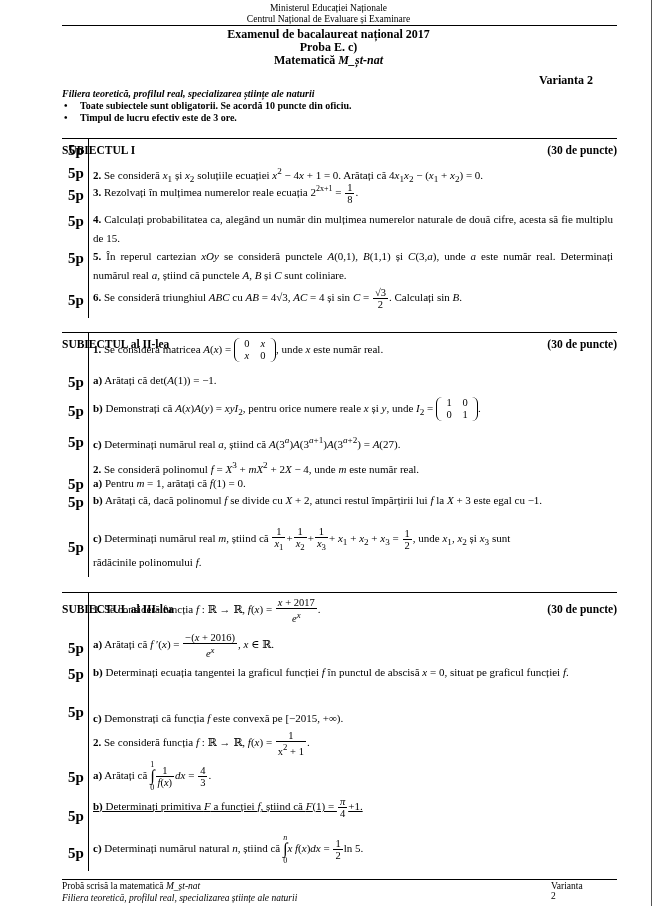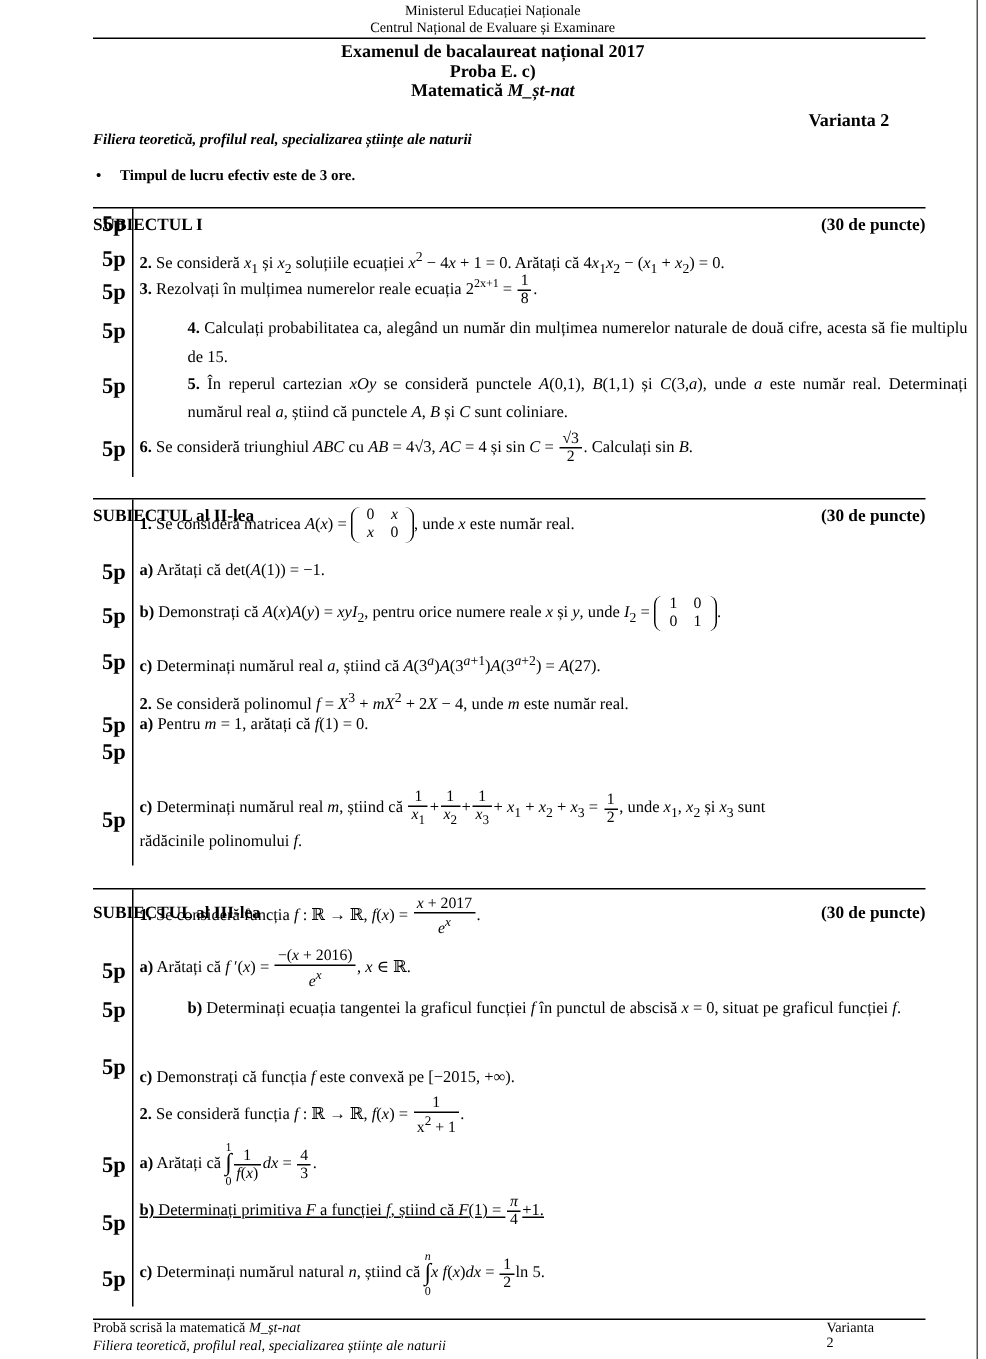--- a/index.html
+++ b/index.html
@@ -17,21 +17,21 @@
   .abs { position: absolute; white-space: nowrap; }
   .it { font-style: italic; }
   .b { font-weight: bold; }
   .fs10 { font-size: 10px; }
   .sec-head { position: absolute; left: 62px; width: 555px; font-size: 11.5px; font-weight: bold; margin-top: 20px; }
   .sec-head .pts { position: absolute; right: 0; top: 0; }
   .sec-rule { position: absolute; left: 62px; width: 555px; height: 1px; background: #000; }
   .vline { position: absolute; left: 88px; width: 1px; background: #000; }
   .pt { position: absolute; left: 68px; font-size: 15px; font-weight: bold; }
   .q { position: absolute; left: 93px; font-size: 11px; line-height: 13px; white-space: nowrap; }
-  .q.wrap { white-space: normal; width: 520px; text-align: justify; line-height: 19px; margin-left: 32px; }
+  .q.wrap { white-space: normal; width: 520px; text-align: justify; line-height: 19px; }
   .q .n { font-weight: bold; }
   .m { font-style: italic; }
   .frac { display: inline-block; vertical-align: middle; text-align: center; font-size: 10.5px; line-height: 11px; margin: 0 1px; }
   .frac .num { display: block; border-bottom: 1px solid #000; padding: 0 2px; }
   .frac .den { display: block; padding: 0 2px; }
   .mat { display: inline-block; vertical-align: middle; border-left: 1px solid #000; border-right: 1px solid #000; border-radius: 6px; padding: 0 4px; font-size: 10.5px; line-height: 12px; }
   .mat span { display: inline-block; width: 16px; text-align: center; }
   .intg { display: inline-block; vertical-align: middle; text-align: center; font-size: 8px; line-height: 9px; }
   .intg .sym { display: block; font-size: 16px; line-height: 14px; }
   .foot-rule { position: absolute; left: 62px; width: 555px; height: 1px; background: #000; top: 879px; }
@@ -47,20 +47,21 @@
   <div class="c hdr-small" style="top:14px;">Centrul Național de Evaluare și Examinare</div>
   <div class="hdr-rule"></div>
   <div class="c hdr-big" style="top:28px;">Examenul de bacalaureat național 2017</div>
   <div class="c hdr-big" style="top:41px;">Proba E. c)</div>
   <div class="c hdr-big" style="top:54px;">
     <span>Matematică </span><span class="it">M_șt-nat</span>
   </div>
   <div class="abs hdr-big" style="left:539px; top:74px;">Varianta 2</div>
 
   <div class="abs it fs10 b" style="left:62px; top:88px; font-weight:bold;">Filiera teoretică, profilul real, specializarea științe ale naturii</div>
+  <div class="abs fs10 b" style="left:64px; top:100px;">•&nbsp;&nbsp;&nbsp;&nbsp;&nbsp;<span>Toate subiectele sunt obligatorii. Se acordă 10 puncte din oficiu.</span></div>
   <div class="abs fs10 b" style="left:64px; top:112px;">•&nbsp;&nbsp;&nbsp;&nbsp;&nbsp;<span>Timpul de lucru efectiv este de 3 ore.</span></div>
 
   <div class="sec-head" style="top:124px;">
     <span>SUBIECTUL I</span>
     <span class="pts">(30 de puncte)</span>
   </div>
   <div class="sec-rule" style="top:138px;"></div>
   <div class="vline" style="top:139px; height:179px;"></div>
 
   <div class="pt" style="top:142px;">5p</div>
@@ -130,20 +131,24 @@
     Se consideră polinomul <span class="m">f</span> = <span class="m">X</span><sup>3</sup> + <span class="m">mX</span><sup>2</sup> + 2<span class="m">X</span> − 4, unde <span class="m">m</span> este număr real.
   </div>
 
   <div class="pt" style="top:476px;">5p</div>
   <div class="q" style="top:477px;">
     <span class="n">a)</span>
     Pentru <span class="m">m</span> = 1, arătați că <span class="m">f</span>(1) = 0.
   </div>
 
   <div class="pt" style="top:494px;">5p</div>
+  <div class="q wrap" style="top:491px; line-height:18px;">
+    <span class="n">b)</span>
+    Arătați că, dacă polinomul <span class="m">f</span> se divide cu <span class="m">X</span> + 2, atunci restul împărțirii lui <span class="m">f</span> la <span class="m">X</span> + 3 este egal cu −1.
+  </div>
 
   <div class="pt" style="top:539px;">5p</div>
   <div class="q" style="top:526px; line-height:18px;">
     <span class="n">c)</span>
     Determinați numărul real <span class="m">m</span>, știind că <span class="frac"><span class="num">1</span><span class="den"><span class="m">x</span><sub>1</sub></span></span>+<span class="frac"><span class="num">1</span><span class="den"><span class="m">x</span><sub>2</sub></span></span>+<span class="frac"><span class="num">1</span><span class="den"><span class="m">x</span><sub>3</sub></span></span>+ <span class="m">x</span><sub>1</sub> + <span class="m">x</span><sub>2</sub> + <span class="m">x</span><sub>3</sub> = <span class="frac"><span class="num">1</span><span class="den">2</span></span>, unde <span class="m">x</span><sub>1</sub>, <span class="m">x</span><sub>2</sub> și <span class="m">x</span><sub>3</sub> sunt<br>rădăcinile polinomului <span class="m">f</span>.
   </div>
 
   <div class="sec-head" style="top:583px;">
     <span>SUBIECTUL al III-lea</span>
     <span class="pts">(30 de puncte)</span>

